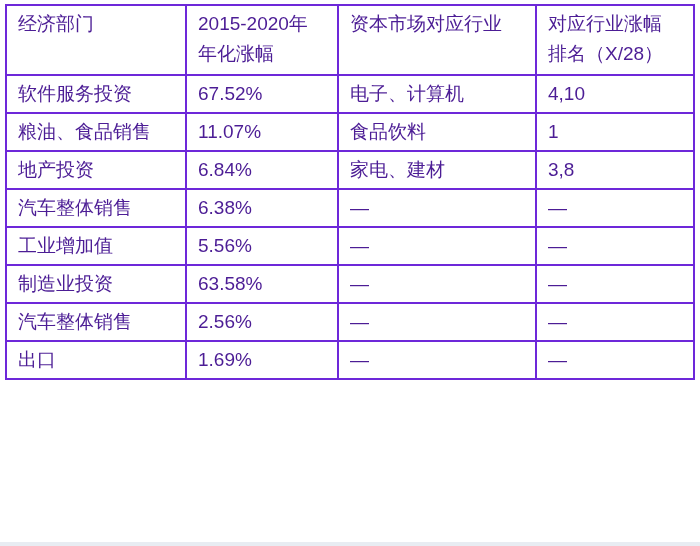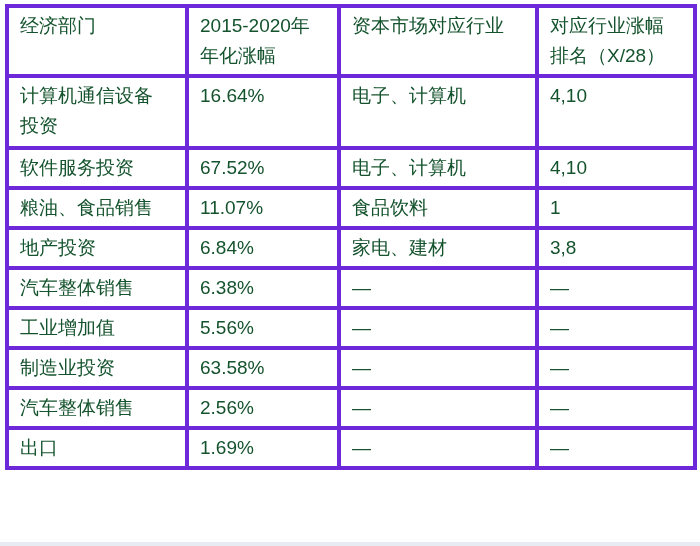--- a/index.html
+++ b/index.html
@@ -20,25 +20,25 @@
   table.data-table {
     border-collapse: collapse;
     table-layout: fixed;
     width: 688px;
   }
   col.c1 { width: 180px; }
   col.c2 { width: 152px; }
   col.c3 { width: 198px; }
   col.c4 { width: 158px; }
   td {
-    border: 4px solid #6d28d9;
+    border: 2px solid #6d28d9;
     padding: 3px 11px;
     font-size: 19px;
     line-height: 30px;
-    color: #14532d;
+    color: #4c1d95;
     vertical-align: top;
     white-space: pre-line;
     font-weight: 400;
     overflow: hidden;
   }
   tr { height: 36px; }
   tr.header-row { height: 70px; }
   tr.tall-row { height: 72px; }
   .bottom-strip {
     position: absolute;
@@ -61,27 +61,20 @@
       <col class="c4">
     </colgroup>
     <tbody>
       <tr class="header-row">
         <td>经济部门</td>
         <td>2015-2020年
 年化涨幅</td>
         <td>资本市场对应行业</td>
         <td>对应行业涨幅
 排名（X/28）</td>
-      </tr>
-      <tr class="tall-row">
-        <td>计算机通信设备
-投资</td>
-        <td>16.64%</td>
-        <td>电子、计算机</td>
-        <td>4,10</td>
       </tr>
       <tr>
         <td>软件服务投资</td>
         <td>67.52%</td>
         <td>电子、计算机</td>
         <td>4,10</td>
       </tr>
       <tr>
         <td>粮油、食品销售</td>
         <td>11.07%</td>

